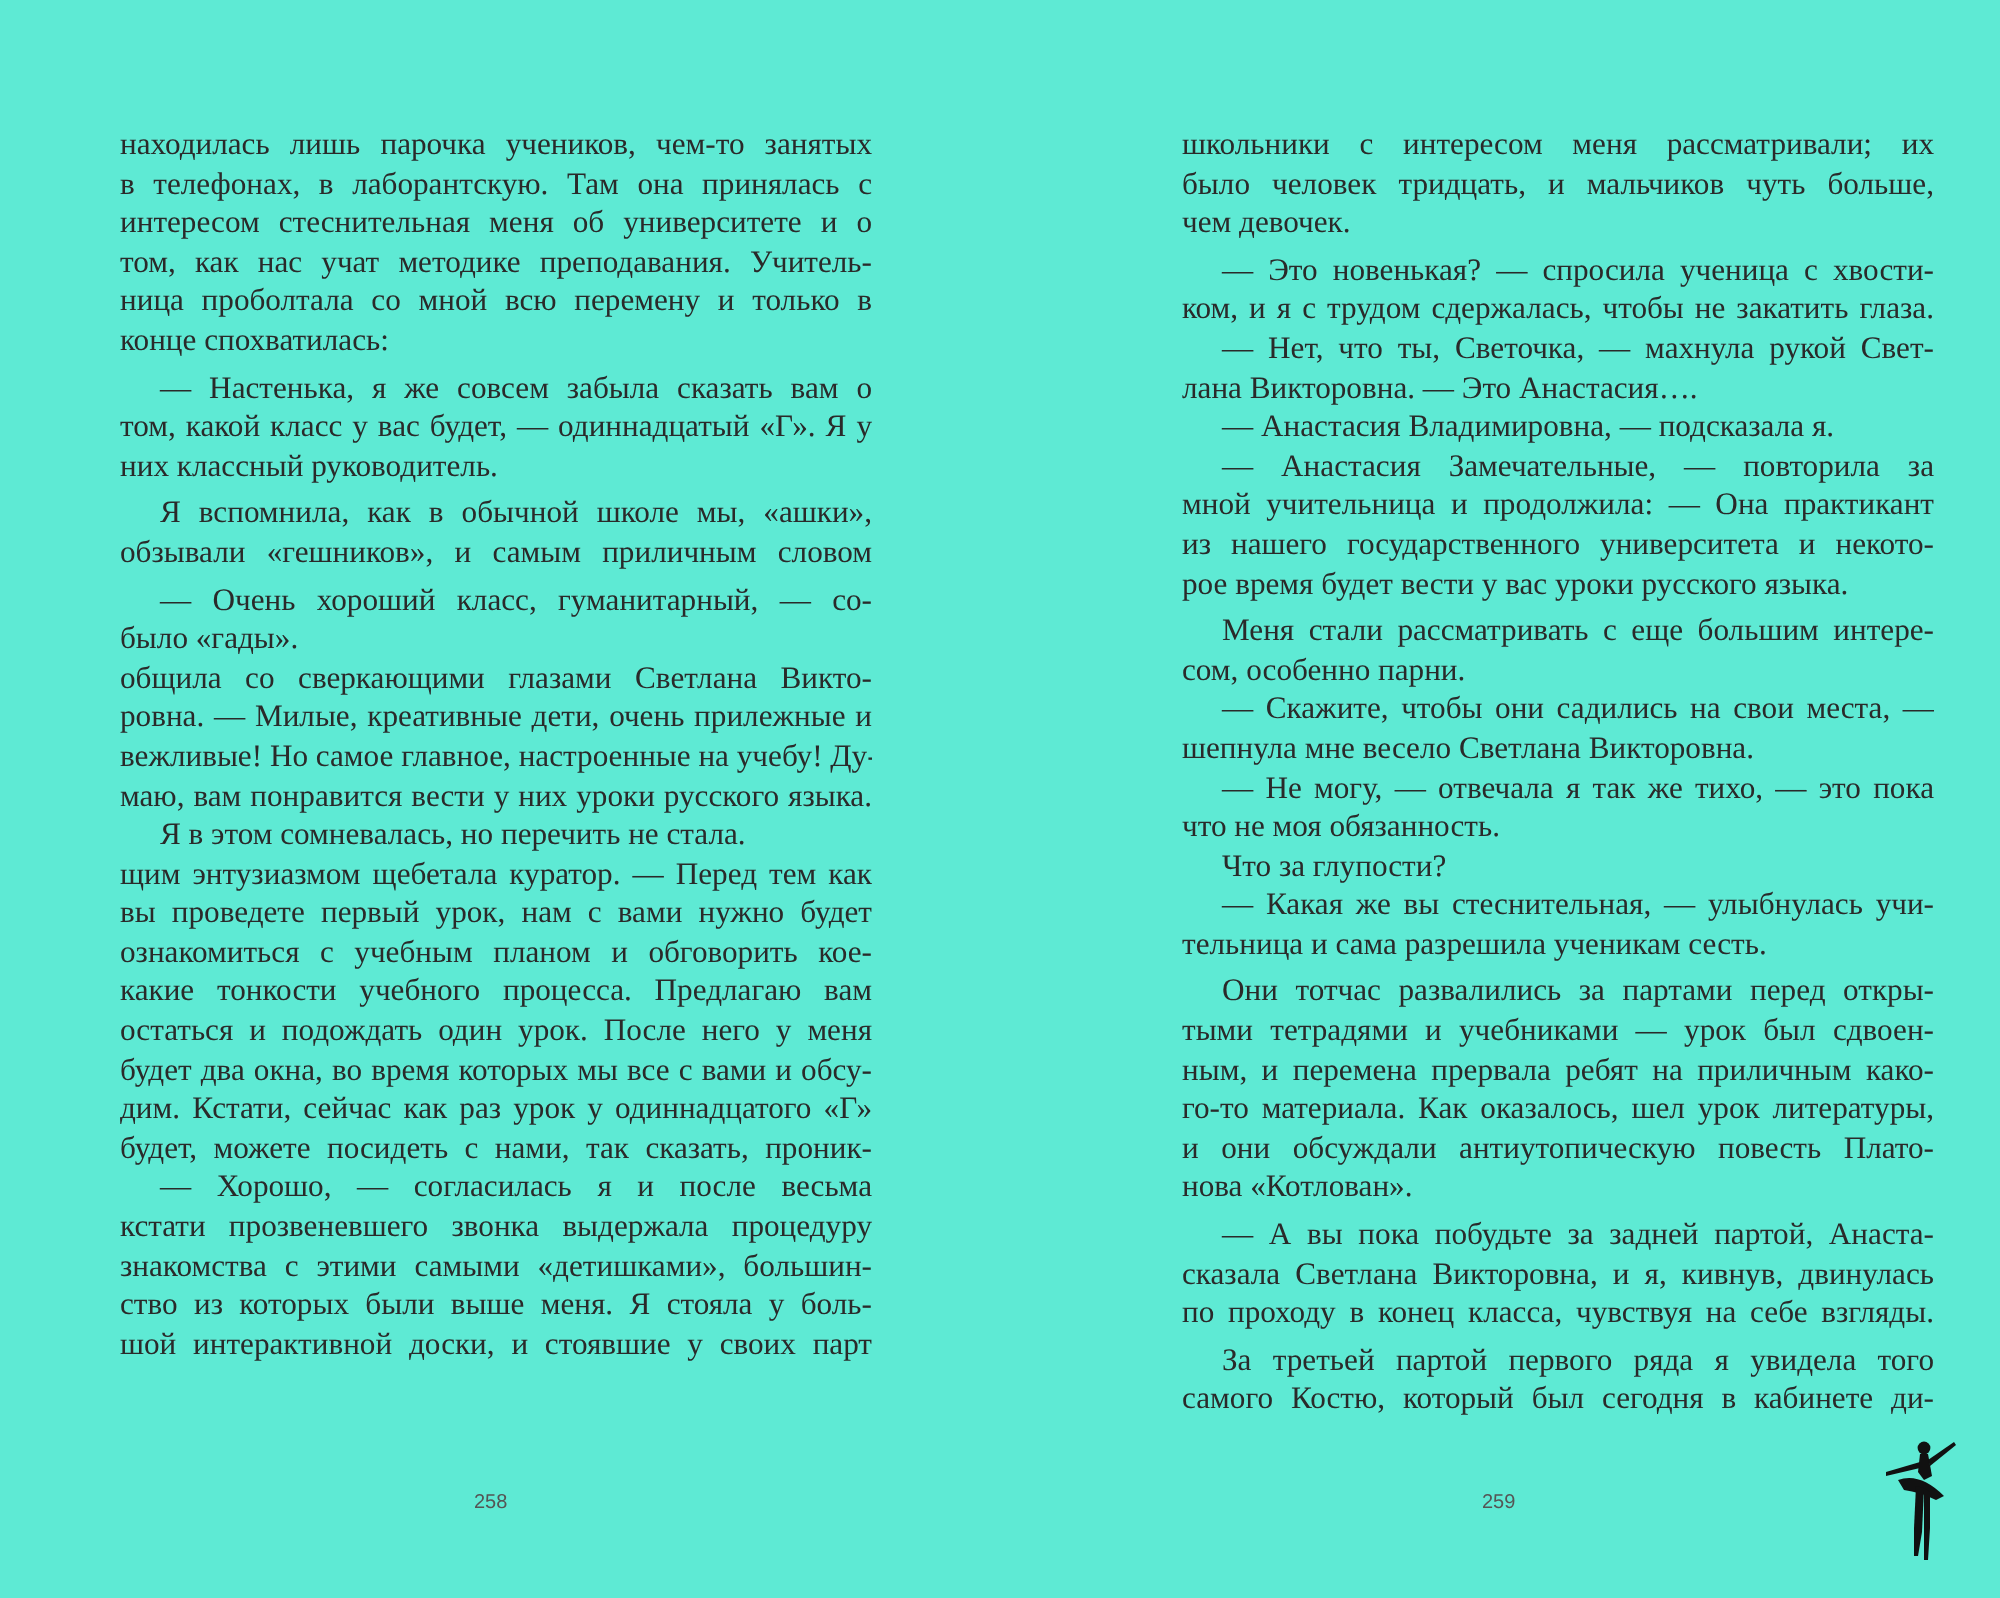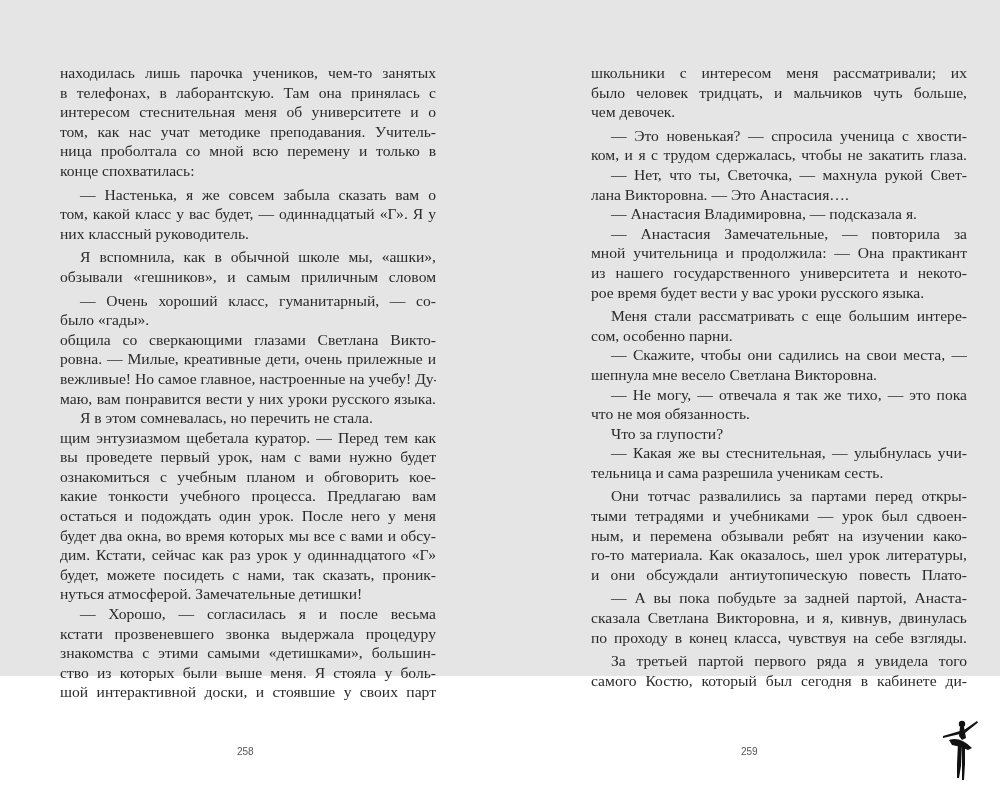--- a/index.html
+++ b/index.html
@@ -1,17 +1,17 @@
 <!DOCTYPE html>
 <html><head>
 <meta charset="utf-8">
 <style>
   html, body { margin: 0; padding: 0; background: #ffffff; }
   body { width: 1000px; height: 799px; position: relative; overflow: hidden; }
-  .spread { position: absolute; left: 0; top: 0; width: 1000px; height: 676px; background: #e5e5e5; }
+  .spread { position: absolute; left: 0; top: 0; width: 1000px; height: 799px; background: #5eead4; }
   .page { position: absolute; top: 63px; width: 376px; }
   .page.left { left: 60px; }
   .page.right { left: 591px; }
   .line {
     font-family: "Liberation Serif", "DejaVu Serif", serif;
     font-size: 15.6px;
     line-height: 19.6px;
     height: 19.6px;
     color: #2a2a2a;
     white-space: nowrap;
@@ -55,21 +55,20 @@
       <div class="line ">маю, вам понравится вести у них уроки русского языка.</div>
       <div class="line indent last">Я в этом сомневалась, но перечить не стала.</div>
       <div class="line ">щим энтузиазмом щебетала куратор. — Перед тем как</div>
       <div class="line ">вы проведете первый урок, нам с вами нужно будет</div>
       <div class="line ">ознакомиться с учебным планом и обговорить кое-</div>
       <div class="line ">какие тонкости учебного процесса. Предлагаю вам</div>
       <div class="line ">остаться и подождать один урок. После него у меня</div>
       <div class="line ">будет два окна, во время которых мы все с вами и обсу-</div>
       <div class="line ">дим. Кстати, сейчас как раз урок у одиннадцатого «Г»</div>
       <div class="line ">будет, можете посидеть с нами, так сказать, проник-</div>
-      <div class="line last">нуться атмосферой. Замечательные детишки!</div>
       <div class="line indent">— Хорошо, — согласилась я и после весьма</div>
       <div class="line ">кстати прозвеневшего звонка выдержала процедуру</div>
       <div class="line ">знакомства с этими самыми «детишками», большин-</div>
       <div class="line ">ство из которых были выше меня. Я стояла у боль-</div>
       <div class="line ">шой интерактивной доски, и стоявшие у своих парт</div>
     </div>
   <div class="page right" id="right-page">
       <div class="line ">школьники с интересом меня рассматривали; их</div>
       <div class="line ">было человек тридцать, и мальчиков чуть больше,</div>
       <div class="line last">чем девочек.</div>
@@ -86,23 +85,24 @@
       <div class="line last">сом, особенно парни.</div>
       <div class="line indent">— Скажите, чтобы они садились на свои места, —</div>
       <div class="line last">шепнула мне весело Светлана Викторовна.</div>
       <div class="line indent">— Не могу, — отвечала я так же тихо, — это пока</div>
       <div class="line last">что не моя обязанность.</div>
       <div class="line indent last">Что за глупости?</div>
       <div class="line indent">— Какая же вы стеснительная, — улыбнулась учи-</div>
       <div class="line last">тельница и сама разрешила ученикам сесть.</div>
       <div class="line indent gap">Они тотчас развалились за партами перед откры-</div>
       <div class="line ">тыми тетрадями и учебниками — урок был сдвоен-</div>
-      <div class="line ">ным, и перемена обзывали ребят на изучении како-</div>
+      <div class="line ">ным, и перемена прервала ребят на приличным како-</div>
       <div class="line ">го-то материала. Как оказалось, шел урок литературы,</div>
       <div class="line ">и они обсуждали антиутопическую повесть Плато-</div>
+      <div class="line last">нова «Котлован».</div>
       <div class="line indent gap">— А вы пока побудьте за задней партой, Анаста-</div>
       <div class="line ">сказала Светлана Викторовна, и я, кивнув, двинулась</div>
       <div class="line ">по проходу в конец класса, чувствуя на себе взгляды.</div>
       <div class="line indent gap">За третьей партой первого ряда я увидела того</div>
       <div class="line ">самого Костю, который был сегодня в кабинете ди-</div>
     </div>
 
   <div class="pagenum left">258</div>
   <div class="pagenum right">259</div>
 

